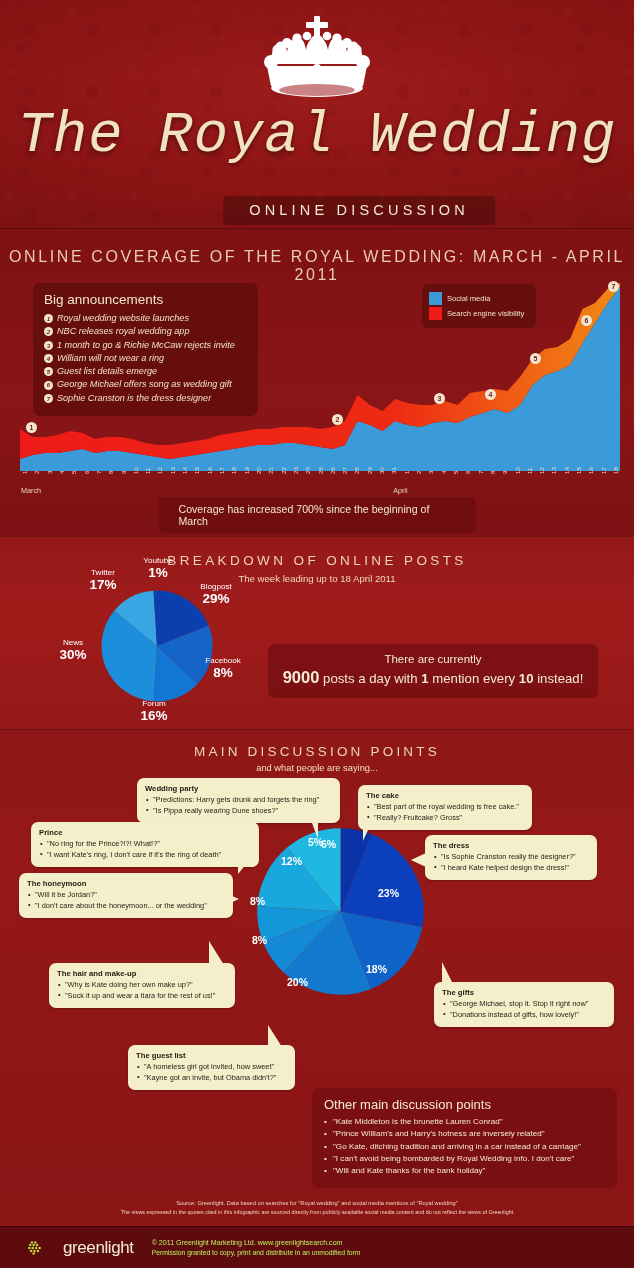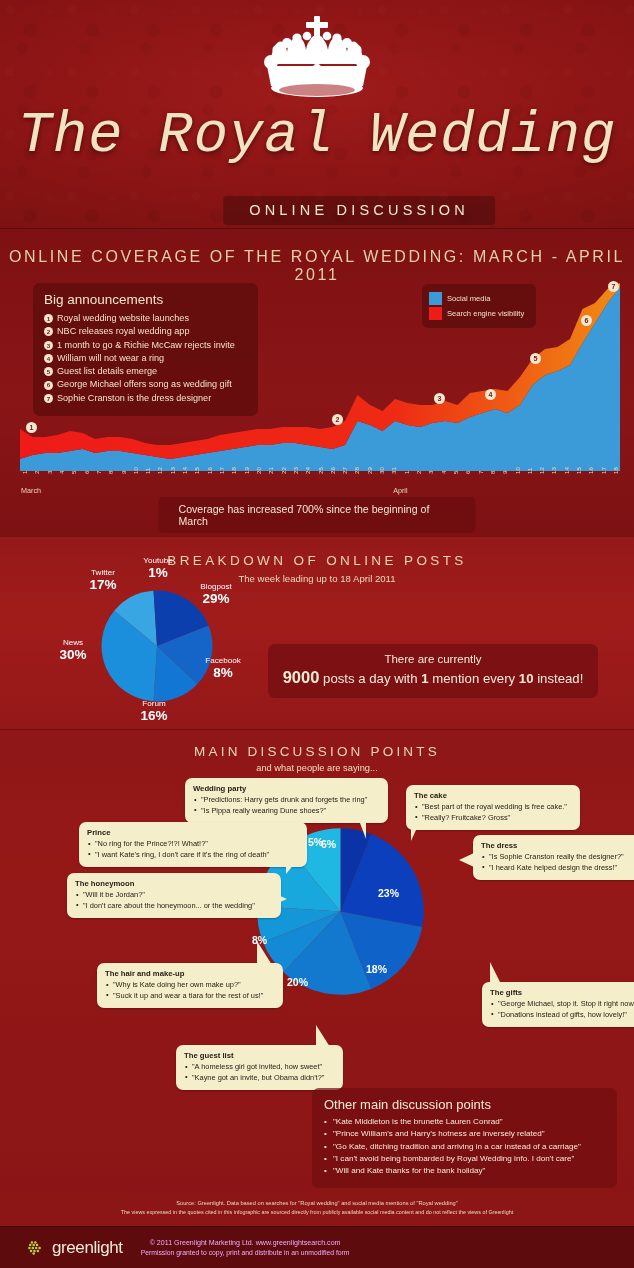--- a/index.html
+++ b/index.html
@@ -56,21 +56,21 @@
 
   .announce-box {
     position: absolute; top: 2px; left: 13px; width: 225px;
     background: rgba(98,12,14,.88); border-radius: 7px;
     padding: 9px 11px 11px;
   }
   .announce-title { color: #f3e6cd; font-size: 13.5px; margin-bottom: 5px; font-weight: 400; }
   .announce-list { list-style: none; }
   .announce-list li {
     color: #f0e3cb; font-size: 9.1px; line-height: 13.3px;
-    display: flex; align-items: center; gap: 4px;
+    display: flex; align-items: center; gap: 4px; font-style: italic;
   }
   .numdot {
     display: inline-flex; align-items: center; justify-content: center;
     width: 9px; height: 9px; border-radius: 50%;
     background: #f0e6cd; color: #7c1214; font-size: 6.2px; font-weight: 700;
     flex: 0 0 9px;
   }
   .legend-box {
     position: absolute; top: 3px; right: 84px; width: 114px;
     background: rgba(98,12,14,.88); border-radius: 6px; padding: 6px 7px;
@@ -144,21 +144,20 @@
   .sec3-sub { text-align: center; color: #f0ddc0; font-size: 9.3px; margin-top: 4px; }
 
   .bigpie { position: absolute; top: 94px; left: 253px; width: 175px; height: 175px; }
 
   .bp-label { position: absolute; color: #fff; font-size: 10.5px; font-weight: 700; }
 
   .callout {
     position: absolute; background: #f5eecb; border-radius: 7px;
     padding: 6px 8px 7px; color: #2a2015;
     box-shadow: 0 1px 2px rgba(0,0,0,.25);
-    margin-left: 48px;
   }
   .co-title { font-size: 7.7px; font-weight: 700; margin-bottom: 2px; }
   .co-list { list-style: none; }
   .co-list li { font-size: 7.4px; line-height: 10.6px; padding-left: 8px; position: relative; }
   .co-list li:before {
     content: "\2022"; position: absolute; left: 1px; top: -0.5px; font-size: 7.4px;
   }
   .tail { position: absolute; width: 0; height: 0; }
 
   .other-box {
@@ -176,24 +175,24 @@
     position: absolute; top: 1196px; left: 0; width: 634px; height: 30px;
     text-align: center; color: #eedcbf;
   }
   .src1 { font-size: 5.7px; padding-top: 4px; }
   .src2 { font-size: 5.4px; padding-top: 3px; }
   .footer {
     position: absolute; bottom: 0; left: 0; width: 634px; height: 42px;
     background: #5e0b0d; border-top: 1px solid rgba(0,0,0,.35);
     display: flex; align-items: center; padding-left: 26px; gap: 8px;
   }
-  .gl-logo { display: flex; align-items: center; gap: 9px; }
+  .gl-logo { display: flex; align-items: center; gap: 20px; }
   .gl-mark { width: 17px; height: 17px; }
   .gl-word { color: #f3eada; font-size: 17px; letter-spacing: -.4px; }
-  .foot-txt { color: #f0abfc; margin-left: 10px; text-align: center; }
+  .foot-txt { color: #bef264; margin-left: 10px; }
   .foot-l1 { font-size: 7.1px; }
   .foot-l2 { font-size: 6.8px; margin-top: 2px; }
 </style>
 </head>
 <body>
 
 <div class="page">
 
   <div class="header">
     <div class="damask"></div>

